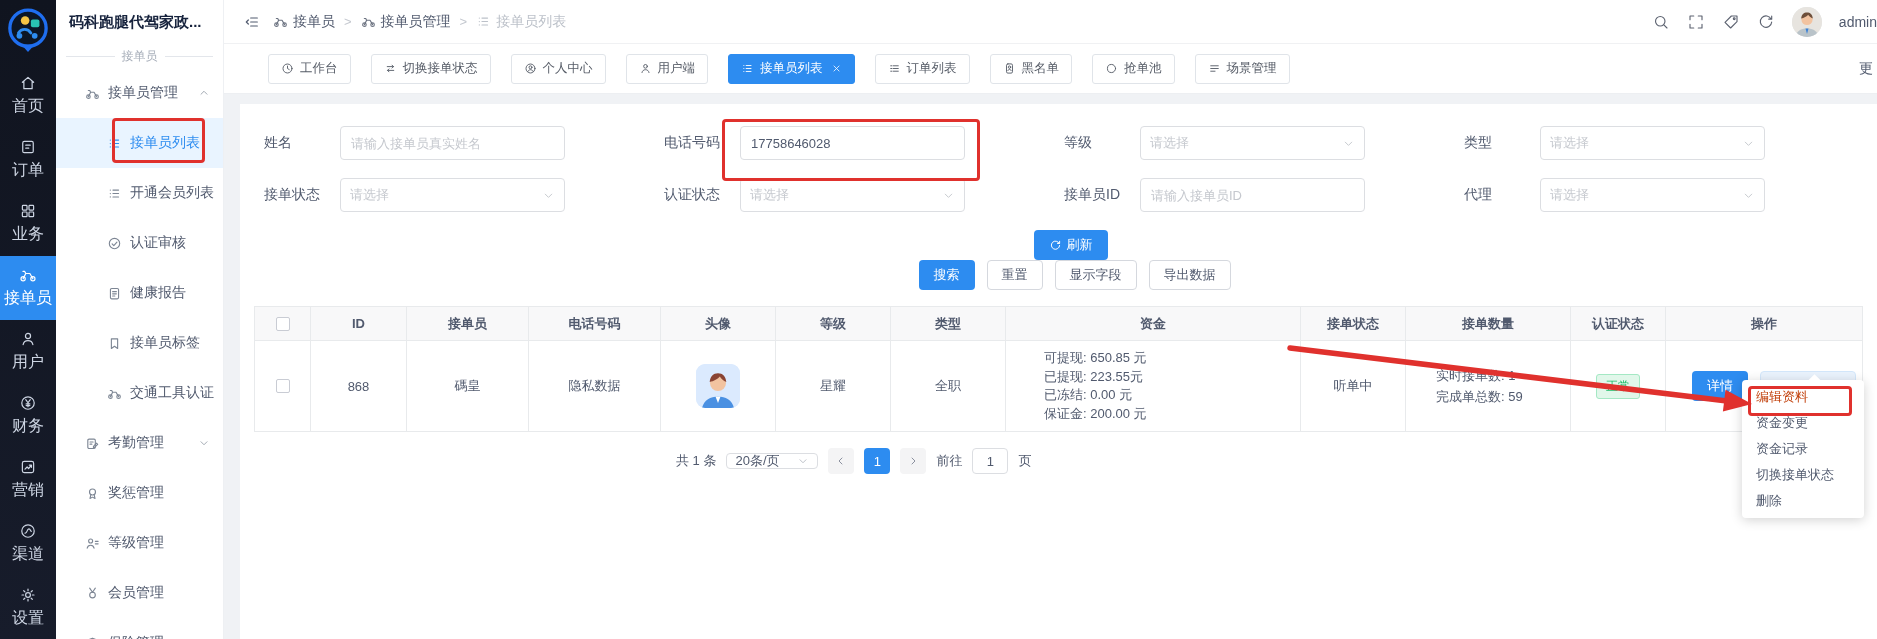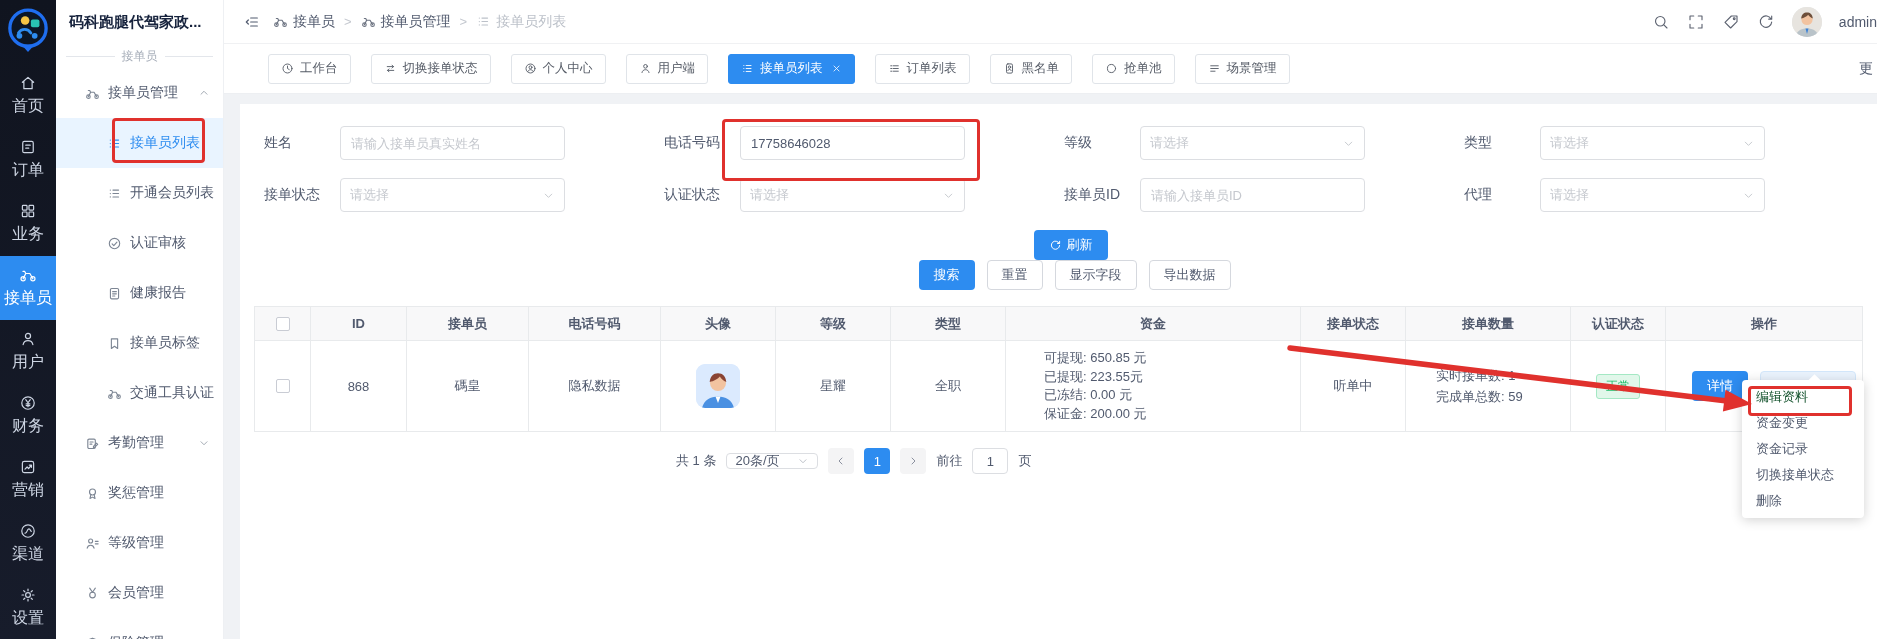--- a/index.html
+++ b/index.html
@@ -86,21 +86,21 @@
   .pg-select .chev { width:12px; height:12px; color:#b6bac2; }
   .pg-btn { width:26px; height:26px; border-radius:4px; background:#f4f4f5; color:#808695; display:flex; align-items:center; justify-content:center; cursor:pointer; }
   .pg-btn .ic { width:12px; height:12px; }
   .pg-btn.current { background:#2d8cf0; color:#fff; font-size:13px; }
   .pg-goto-input { width:36px; height:26px; border:1px solid #dcdee2; border-radius:4px; text-align:center; font-size:13px; color:#515a6e; outline:none; font-family:inherit; }
 
   
   .dropdown { position:absolute; left:1742px; top:380px; width:122px; background:#fff; border-radius:4px; box-shadow:0 2px 12px rgba(0,0,0,.18); padding:4px 0; z-index:40; }
   .dropdown .caret { position:absolute; top:-4px; left:68px; width:9px; height:9px; background:#fff; transform:rotate(45deg); }
   .dd-item { height:26px; display:flex; align-items:center; padding-left:14px; font-size:13px; color:#515a6e; cursor:pointer; }
-  .dd-item.active { color:#14532d; }
+  .dd-item.active { color:#c2410c; }
   .annot { position:absolute; border:3px solid #e0312d; border-radius:4px; pointer-events:none; z-index:50; }
   .arrow-layer { position:absolute; pointer-events:none; z-index:45; }
 </style>
 </head>
 <body>
 
 <aside class="rail">
   <div class="rail-logo">
     <svg width="42" height="48" viewBox="0 0 44 50">
       <circle cx="22" cy="21" r="19" fill="#0c1626" stroke="#1f6ef0" stroke-width="3.5"></circle>

